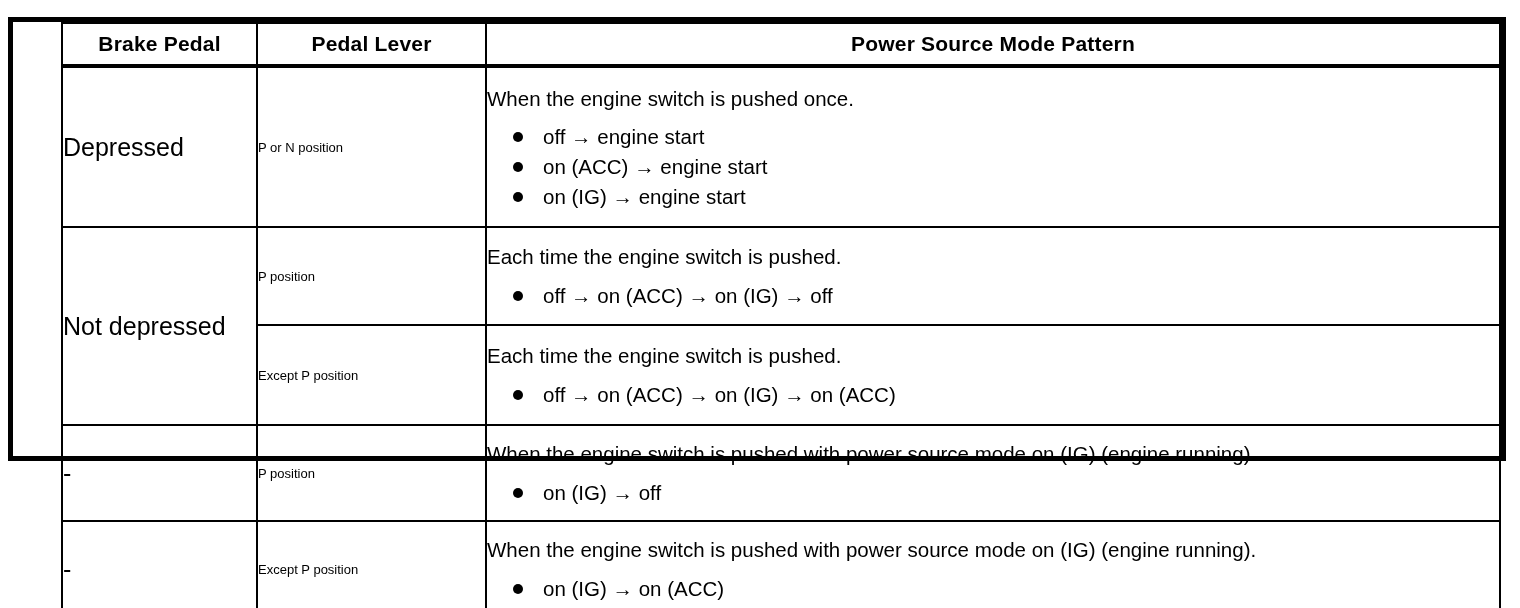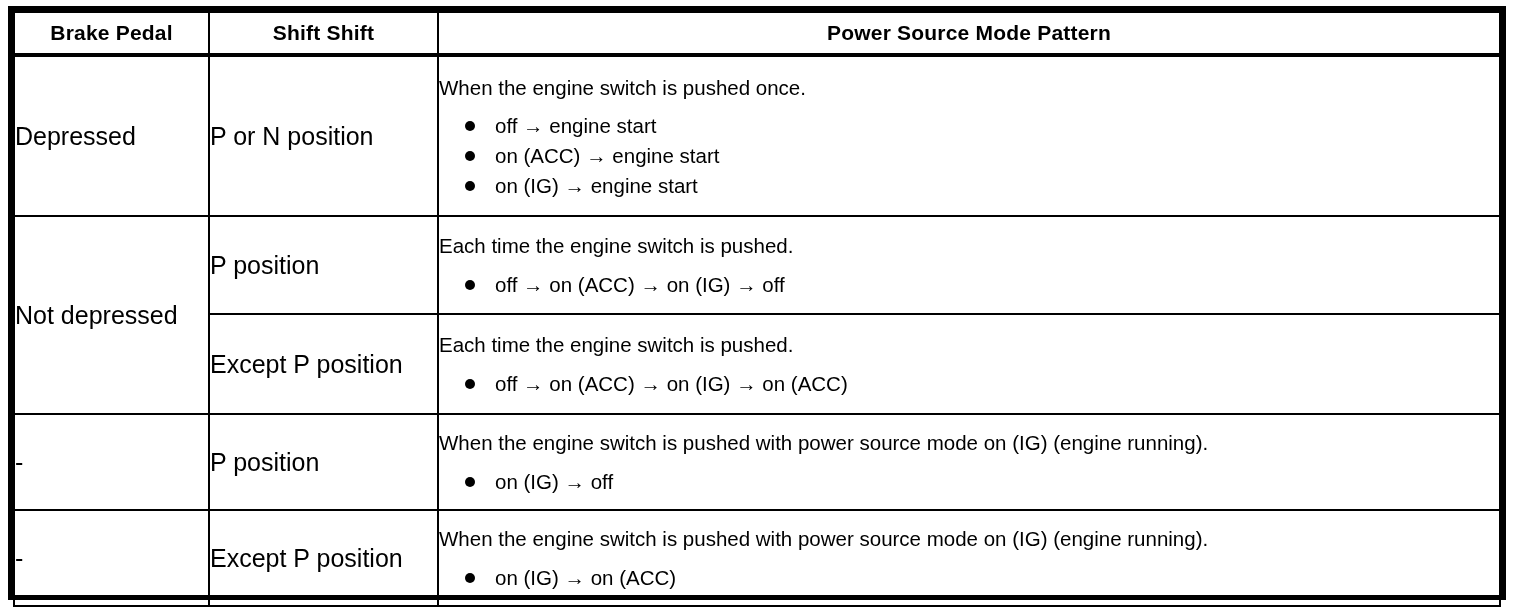--- a/index.html
+++ b/index.html
@@ -11,25 +11,26 @@
     width: 1520px;
     height: 608px;
     font-family: "Liberation Sans", sans-serif;
     color: #000000;
     overflow: hidden;
   }
 
   .table-wrap {
     position: absolute;
     left: 8px;
-    top: 6px;
+    top: 17px;
     width: 1498px;
-    height: 594px;
+    height: 444px;
     box-sizing: border-box;
     border: 5px solid #000;
+    padding-left: 48px;
   }
 
   table.spec {
     width: 100%;
     height: 100%;
     border-collapse: collapse;
     table-layout: fixed;
   }
 
   table.spec td, table.spec th {
@@ -55,21 +56,21 @@
     border-bottom-width: 4px;
   }
 
   
   td.brake-cell {
     font-size: 25px;
     padding-left: 4px;
     vertical-align: middle;
   }
   td.lever-cell {
-    font-size: 25px;
+    font-size: 13px;
     padding-left: 8px;
     vertical-align: middle;
   }
   td.pattern-cell {
     font-size: 20.5px;
     padding: 8px 0 8px 6px;
     vertical-align: top;
   }
 
   .lead {
@@ -113,21 +114,21 @@
 <div class="table-wrap">
   <table class="spec">
     <colgroup>
       <col class="c1">
         <col class="c2">
         <col class="c3">
     </colgroup>
     <thead>
       <tr class="header-row">
         <td>Brake Pedal</td>
-        <td>Shift Shift</td>
+        <td>Pedal Lever</td>
         <td>Power Source Mode Pattern</td>
       </tr>
     </thead>
     <tbody>
 
       <tr class="r1">
         <td class="brake-cell" rowspan="1">Depressed</td>
         <td class="lever-cell">P or N position</td>
         <td class="pattern-cell">
           <span class="lead">When the engine switch is pushed once.</span>

